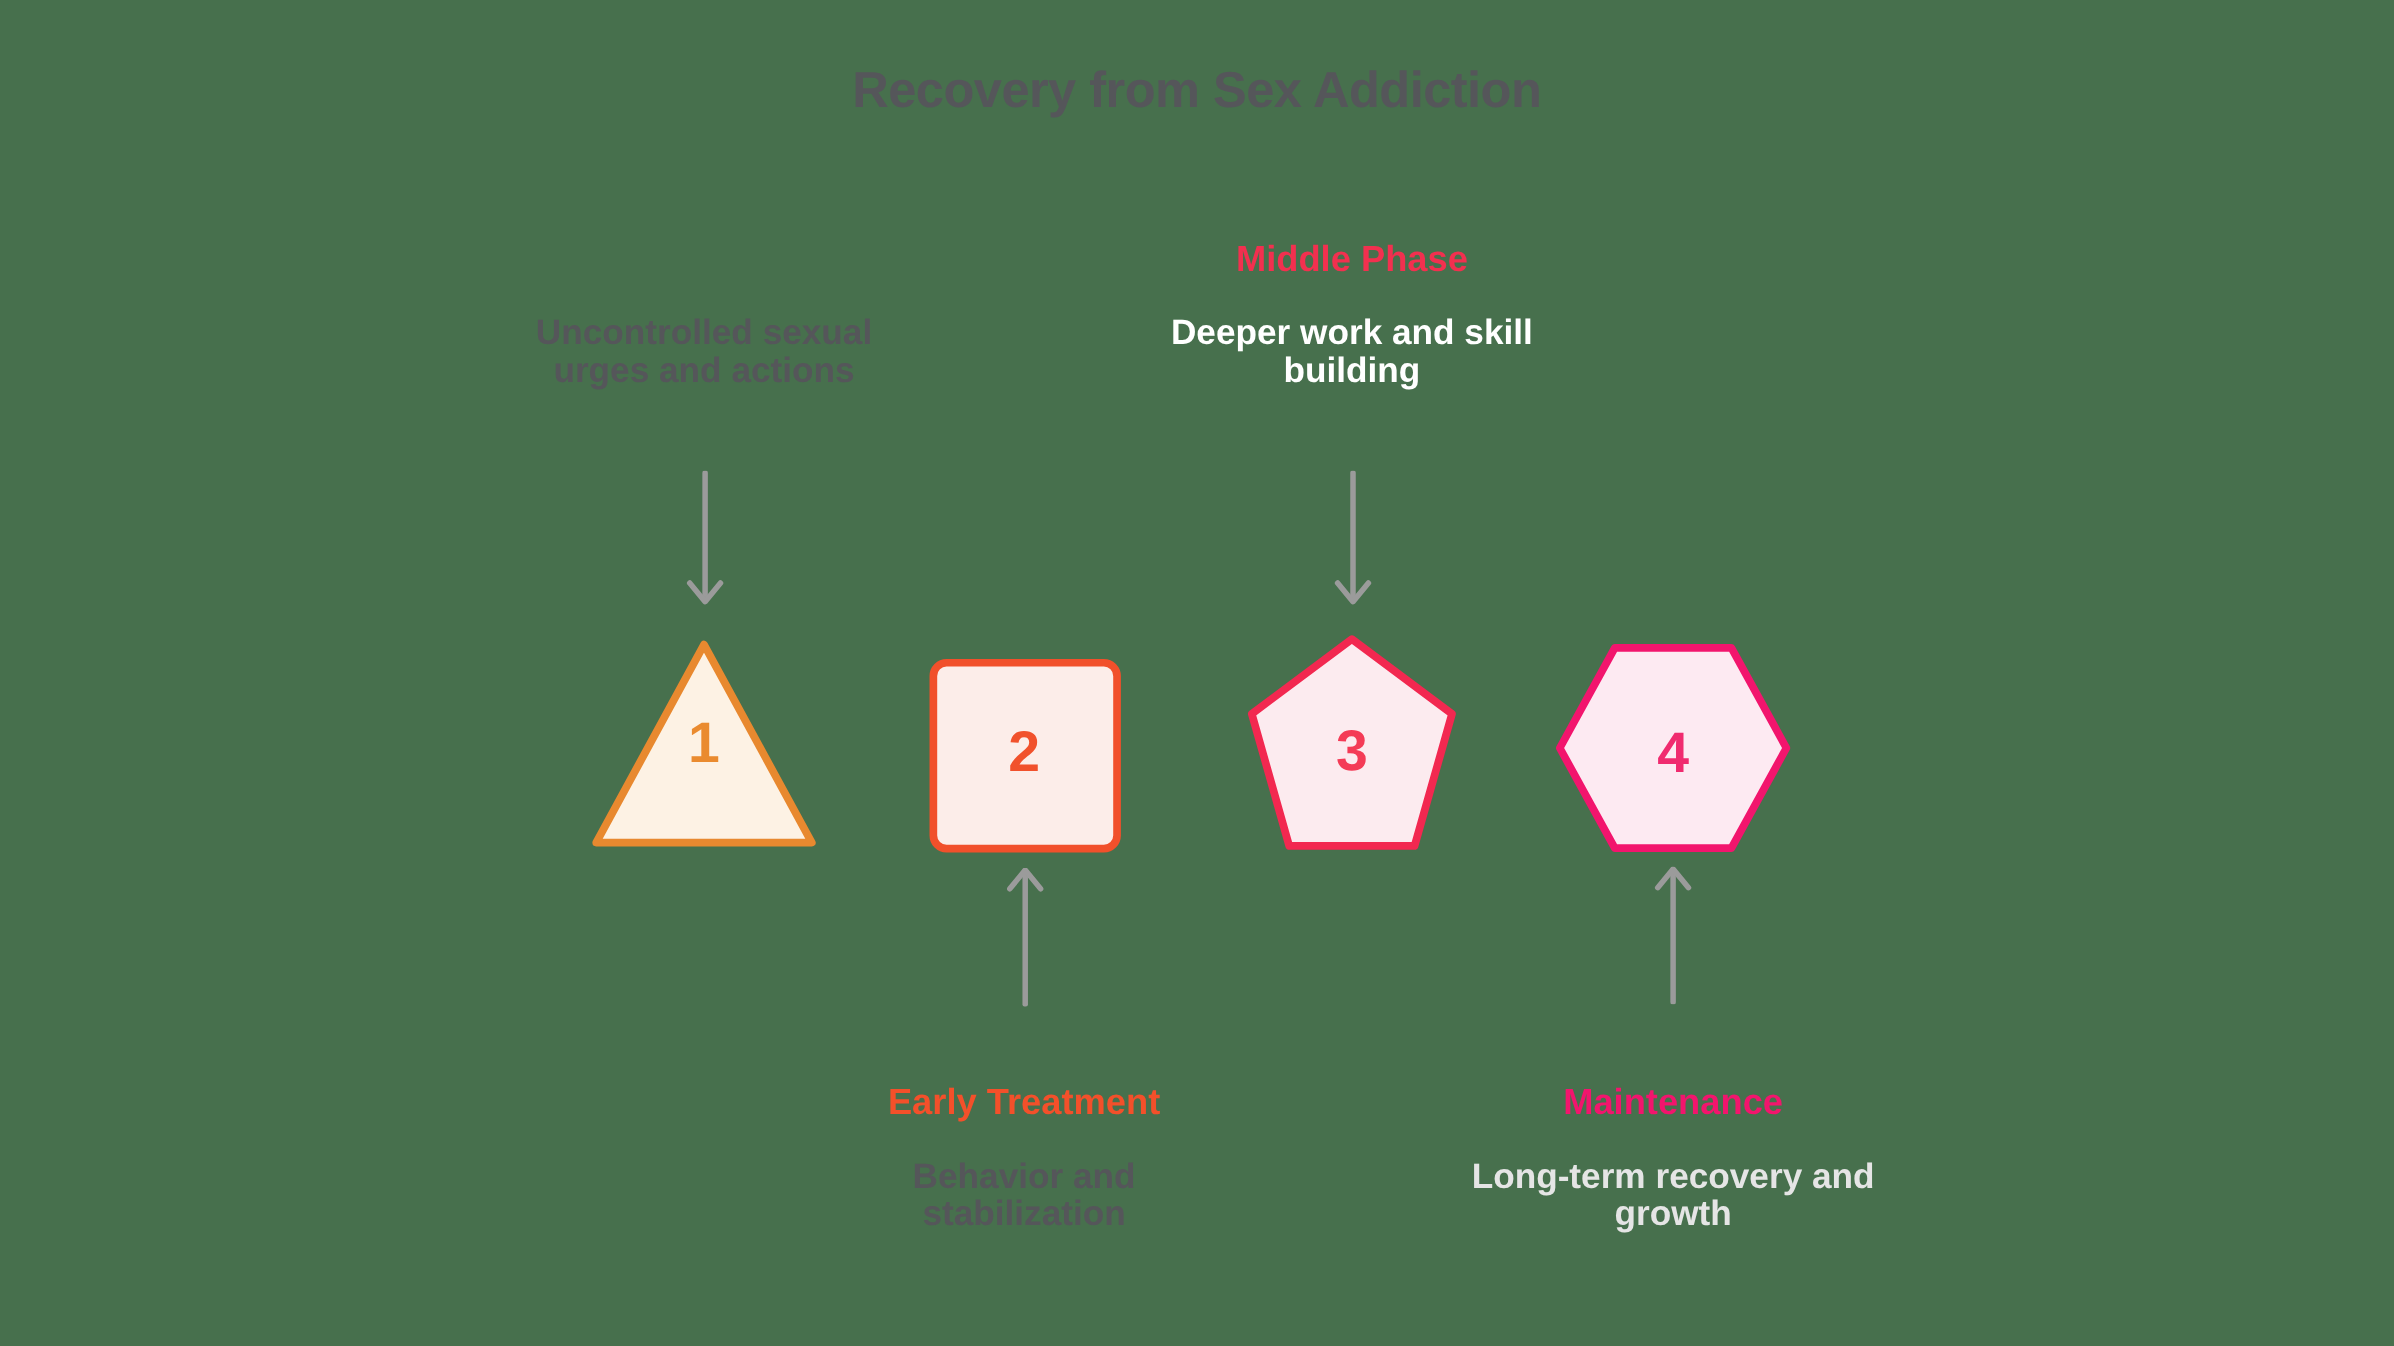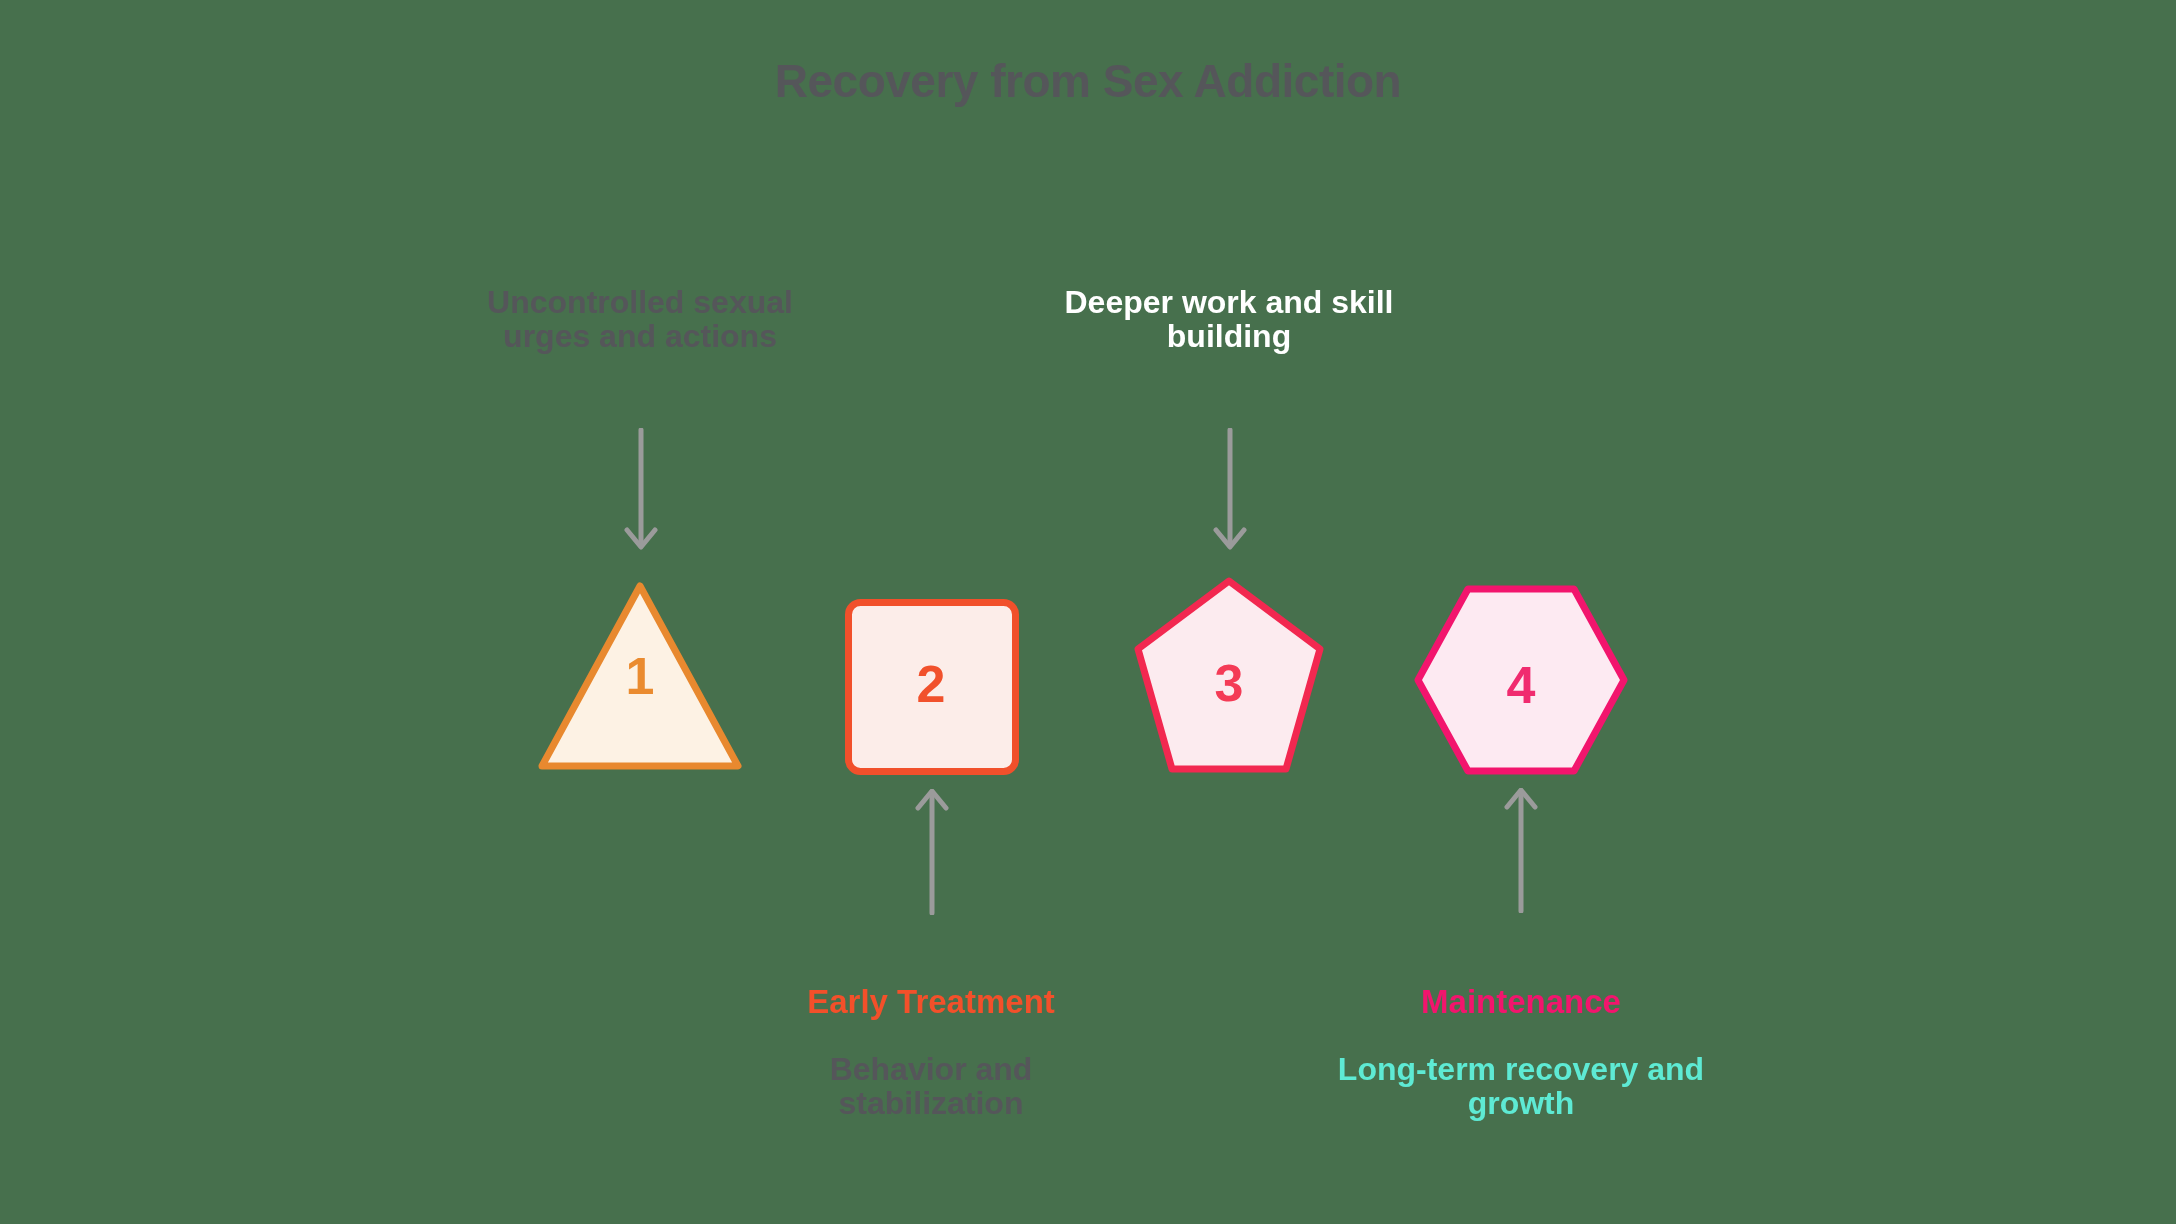--- a/index.html
+++ b/index.html
@@ -115,20 +115,21 @@
   <svg class="arrow-svg s2-arrow" width="40" height="126" viewBox="0 0 40 126">
     <g fill="none" stroke-width="5" stroke-linecap="round" stroke-linejoin="round" stroke="#9B9B9B">
       <line x1="20" y1="3" x2="20" y2="124"></line>
       <polyline points="6,19 20,2 34,19"></polyline>
     </g>
   </svg>
   <div class="stage-label s2-label" style="color: rgb(243, 80, 42);">Early Treatment</div>
   <div class="stage-desc s2-desc" style="color: rgb(85, 86, 90);">Behavior and
 stabilization</div>
 
+  <div class="stage-label s3-label" style="color: rgb(242, 48, 79);">Middle Phase</div>
   <div class="stage-desc s3-desc" style="color: #ffffff;">Deeper work and skill
 building</div>
   <svg class="arrow-svg s3-arrow" width="40" height="122" viewBox="0 0 40 122">
     <g fill="none" stroke-width="5" stroke-linecap="round" stroke-linejoin="round" stroke="#9B9B9B">
       <line x1="20" y1="2" x2="20" y2="117"></line>
       <polyline points="6,102 20,119 34,102"></polyline>
     </g>
   </svg>
   <svg class="shape-svg s3-shape" width="196" height="202" viewBox="0 0 196 202">
     <polygon points="98,7 189,75 155,195 41,195 7,75" stroke-width="7" stroke-linejoin="round" fill="#FCEBEF" stroke="#F22850"></polygon>
@@ -139,16 +140,16 @@
     <polygon points="54,4 160,4 210,95 160,186 54,186 4,95" stroke-width="7" stroke-linejoin="round" fill="#FDEAF2" stroke="#F2156D"></polygon>
   </svg>
   <div class="stage-number s4-num" style="color: rgb(240, 43, 111);">4</div>
   <svg class="arrow-svg s4-arrow" width="40" height="125" viewBox="0 0 40 125">
     <g fill="none" stroke-width="5" stroke-linecap="round" stroke-linejoin="round" stroke="#9B9B9B">
       <line x1="20" y1="3" x2="20" y2="123"></line>
       <polyline points="6,19 20,2 34,19"></polyline>
     </g>
   </svg>
   <div class="stage-label s4-label" style="color: rgb(242, 21, 109);">Maintenance</div>
-  <div class="stage-desc s4-desc" style="color: #5eead4;">Long-term recovery and
+  <div class="stage-desc s4-desc" style="color: #e5e5e5;">Long-term recovery and
 growth</div>
 
 </div>
 
 </body></html>

